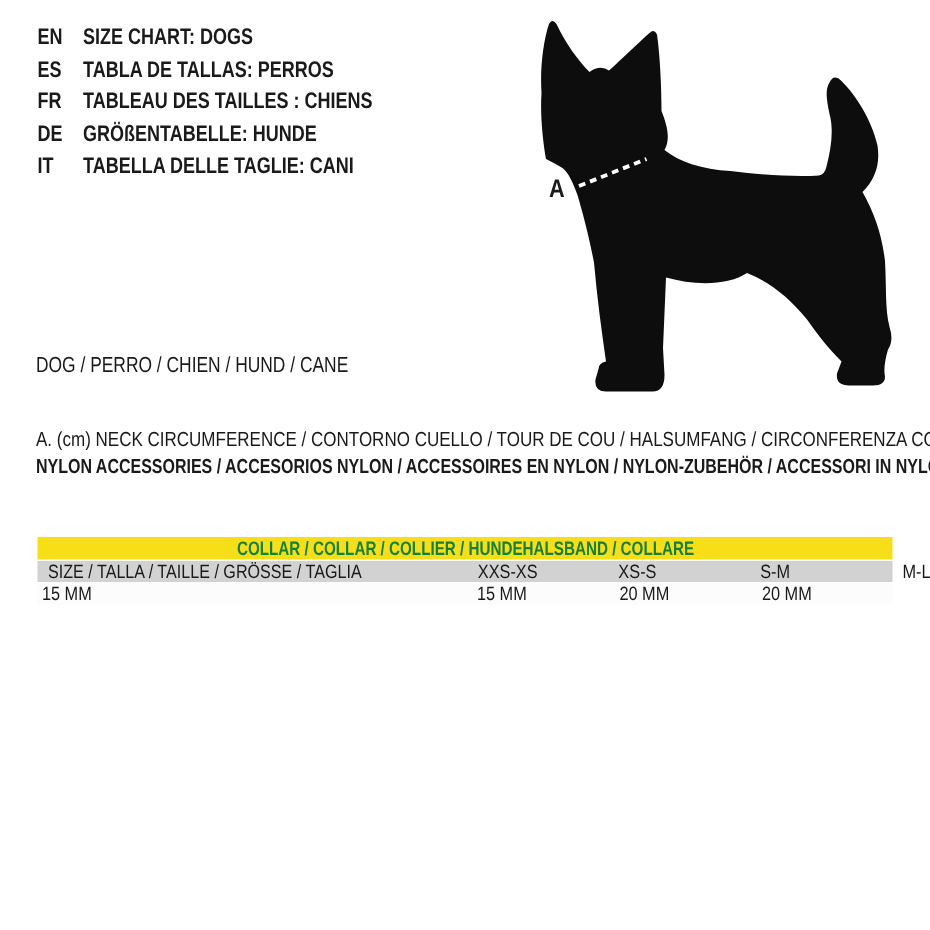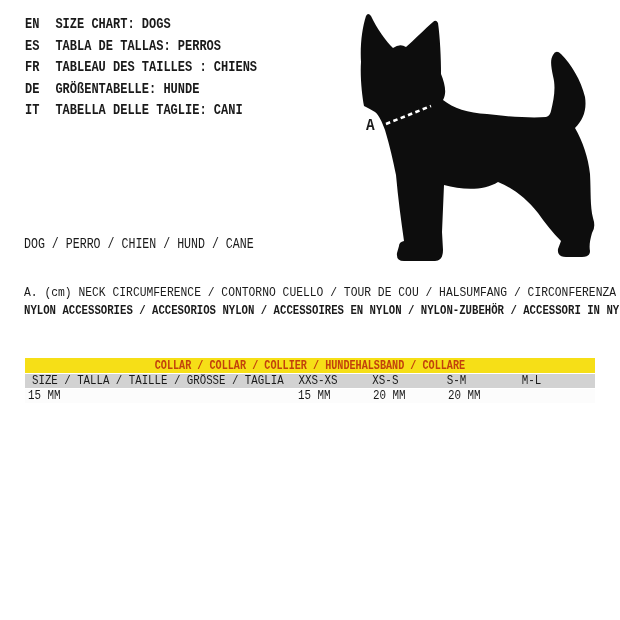--- a/index.html
+++ b/index.html
@@ -1,18 +1,18 @@
 <!DOCTYPE html>
 <html style="--accent_yellow: #F6DF17; --row_gray: #D2D2D2; --row_light: #EAEAEA; --row_white: #FCFCFC; --silhouette_black: #0D0D0D;"><head>
 <meta charset="utf-8">
 <style>
   html,body{margin:0;padding:0;background:#fff;}
   body{width:620px;height:620px;font-family:"Liberation Sans",sans-serif;color:#1a1a1a;
        -webkit-font-smoothing:antialiased;}
-  .page{position:relative;width:620px;height:620px;overflow:hidden;background:#fff;font-family:Liberation Mono, monospace;}
+  .page{position:relative;width:620px;height:620px;overflow:hidden;background:#fff;}
 
   
   .cond{display:inline-block;transform-origin:0 50%;white-space:nowrap;}
 
   
   .langs{position:absolute;left:25px;top:14px;}
   .lang-row{display:flex;height:21.6px;line-height:21.6px;font-size:15px;font-weight:700;
             transform:scaleX(0.8);transform-origin:0 0;white-space:nowrap;}
   .lang-code{width:38px;flex:0 0 38px;}
 
@@ -26,24 +26,24 @@
   .caption-animal{top:236px;font-size:14.5px;}
   .caption-animal .cond{transform:scaleX(0.8);}
   .caption-measurement{top:285px;font-size:13.5px;}
   .caption-measurement .cond{transform:scaleX(0.84);}
   .caption-material{top:303px;font-size:13.5px;font-weight:700;}
   .caption-material .cond{transform:scaleX(0.79);}
 
   
   .size-table{position:absolute;left:25px;top:358px;width:570px;}
   .t-title{height:15px;line-height:15px;background:var(--accent_yellow,#F6DF17);
-           text-align:center;font-weight:700;font-size:13px;color:#c2410c;}
+           text-align:center;font-weight:700;font-size:13px;color:#15803d;}
   .t-title .cond{transform:scaleX(0.78);transform-origin:50% 50%;}
   .t-row{display:grid;grid-template-columns:270px 75px 75px 75px 75px;
-         height:14px;line-height:14px;margin-top:1px;font-size:12.8px;}
+         height:14px;line-height:14px;margin-top:1px;font-size:12.8px;gap:20px;}
   .t-row.shade-dark{background:var(--row_gray,#D2D2D2);}
   .t-row.shade-none{background:var(--row_white,#FCFCFC);}
   .t-row.shade-light{background:var(--row_light,#EAEAEA);}
   .t-label{padding-left:7px;text-align:left;}
   .t-label .cond{transform:scaleX(0.84);transform-origin:0 50%;}
   .t-val{text-align:left;}
   .t-val .cond{transform:scaleX(0.85);transform-origin:50% 50%;}
 </style>
 </head>
 <body>

